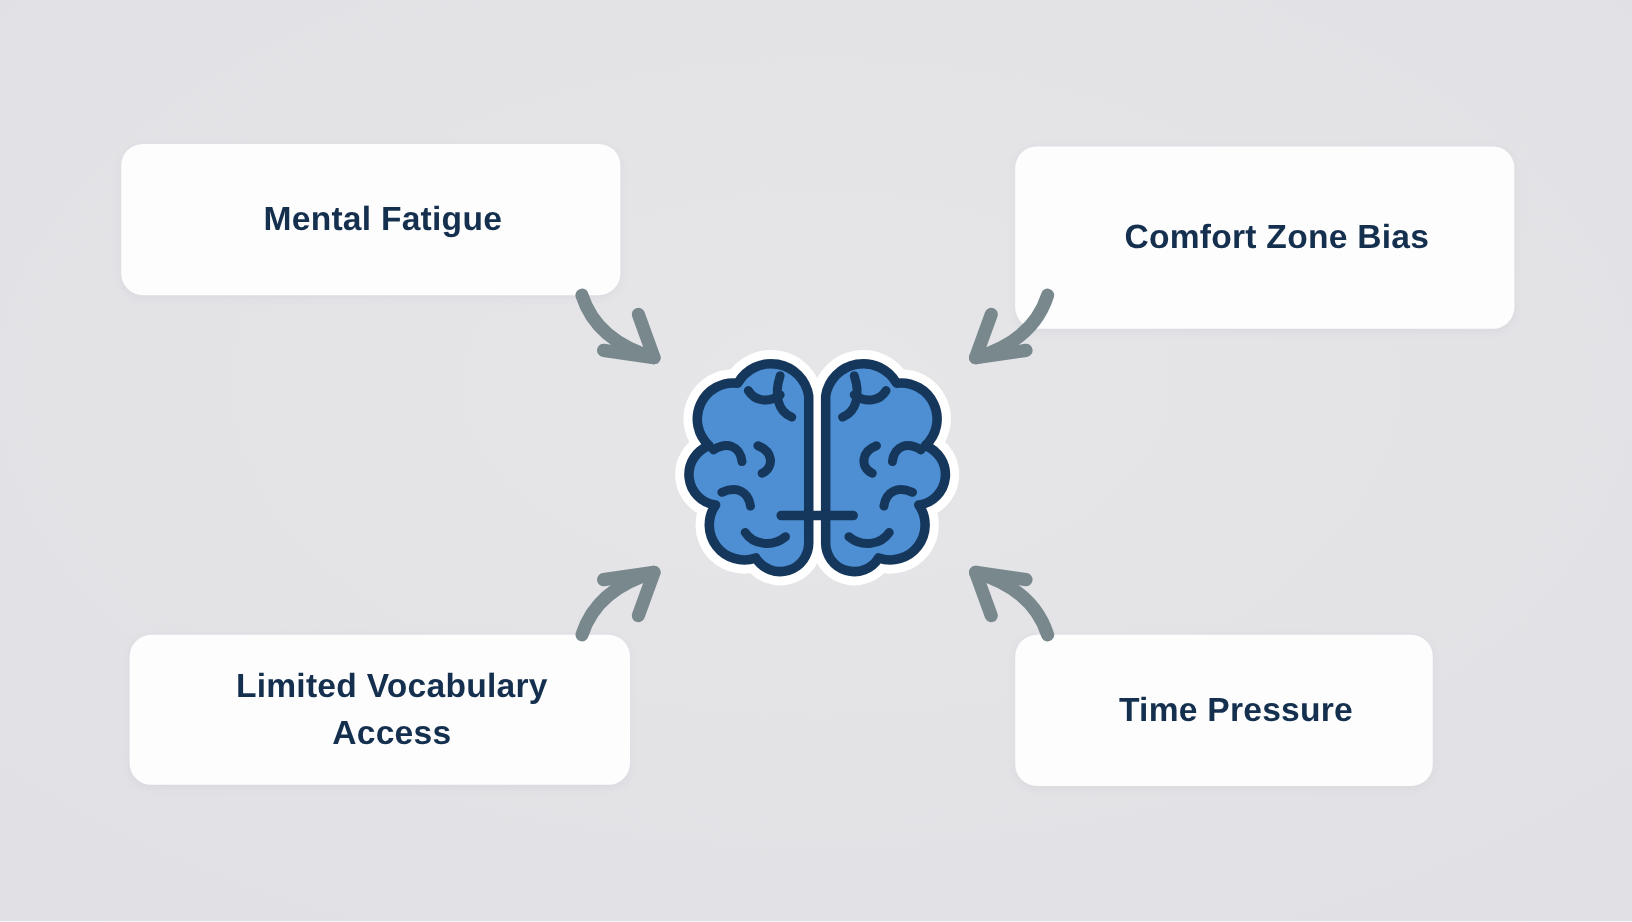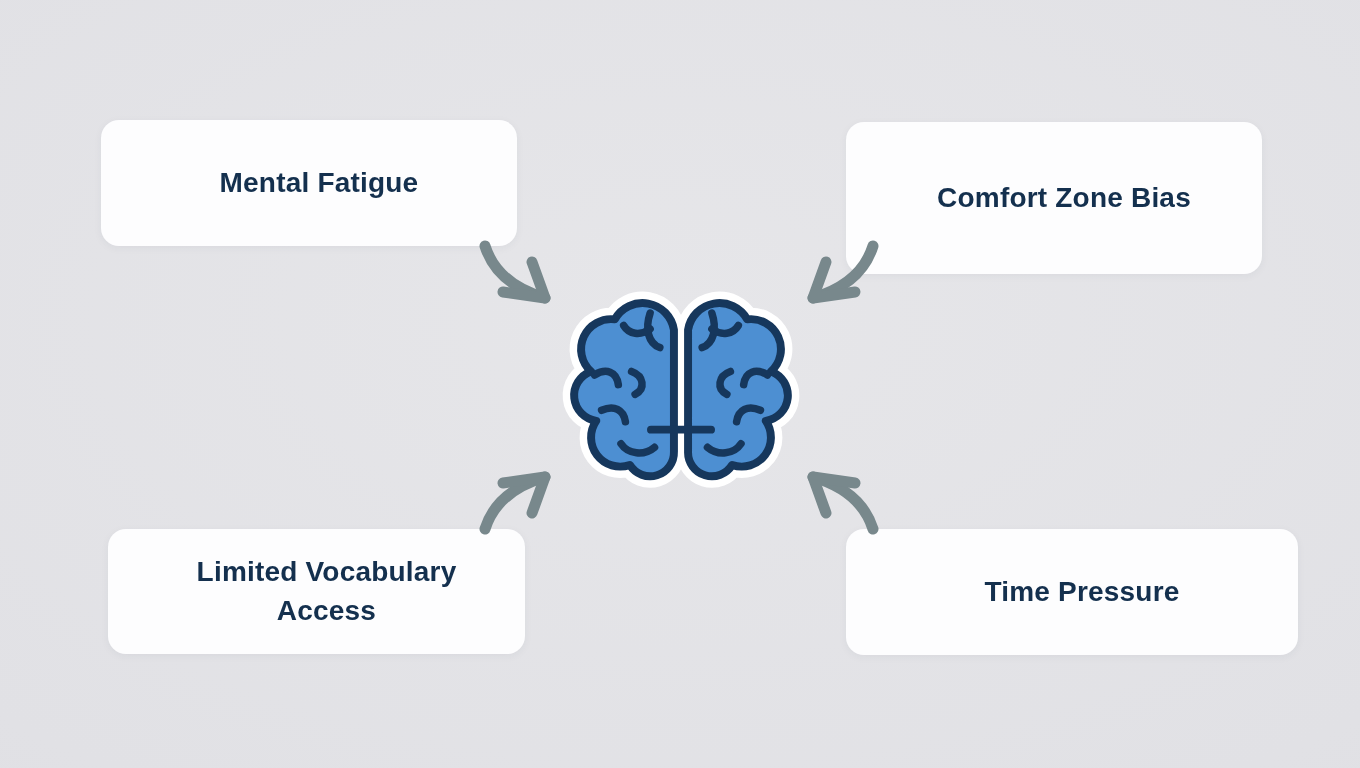--- a/index.html
+++ b/index.html
@@ -29,21 +29,21 @@
     font-size: 28px;
     font-weight: 700;
     line-height: 1.38;
     color: var(--text, #14304e);
     max-width: 360px;
     letter-spacing: 0.2px;
   }
   .card-tl { left: 101px; top: 120px; width: 416px; height: 126px; }
   .card-tr { left: 846px; top: 122px; width: 416px; height: 152px; }
   .card-bl { left: 108px; top: 529px; width: 417px; height: 125px; }
-  .card-br { left: 846px; top: 529px; width: 452px; height: 126px; }
+  .card-br { left: 846px; top: 529px; width: 348px; height: 126px; }
 
   svg.overlay {
     position: absolute;
     left: 0; top: 0;
     width: 1360px; height: 768px;
     pointer-events: none;
   }
   .arrow path {
     fill: none;
     stroke: var(--arrow, #78888c);

